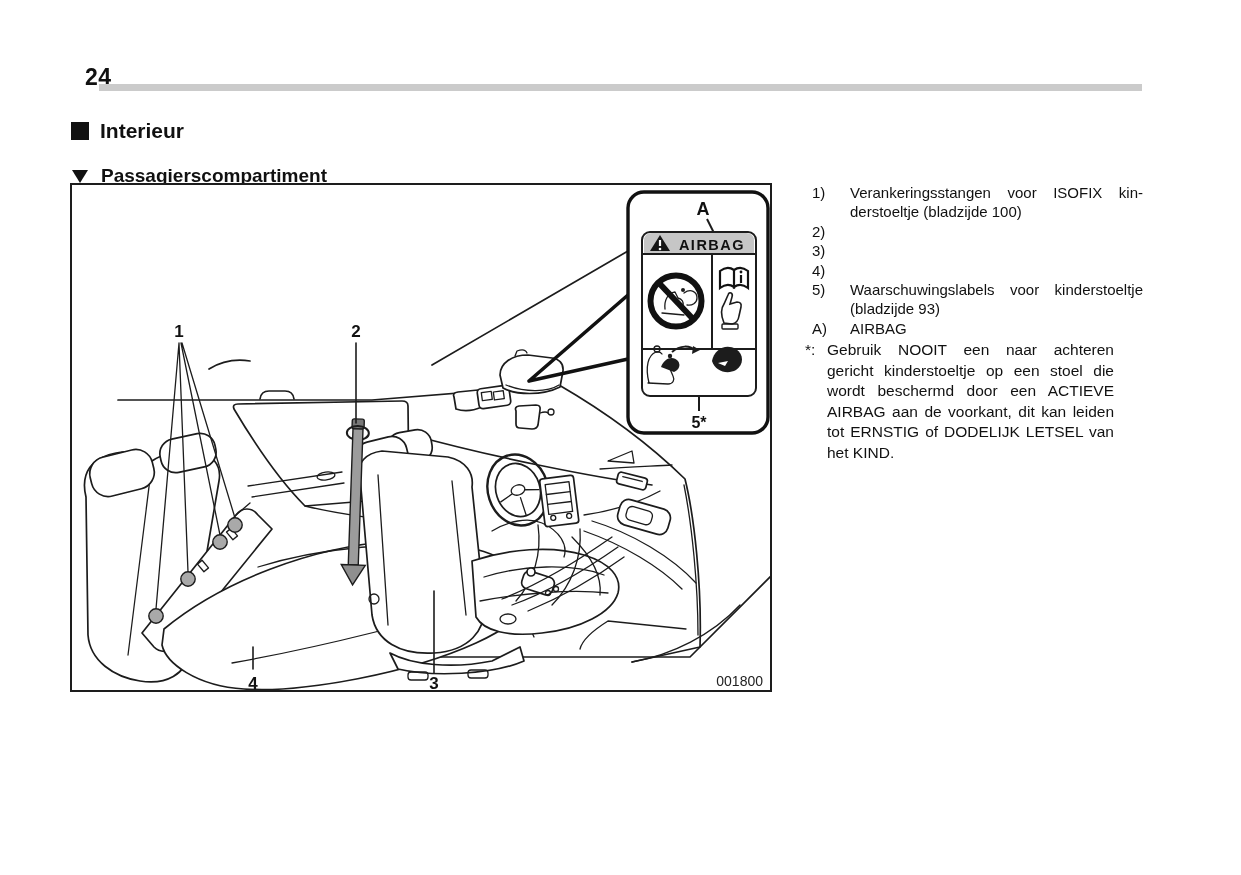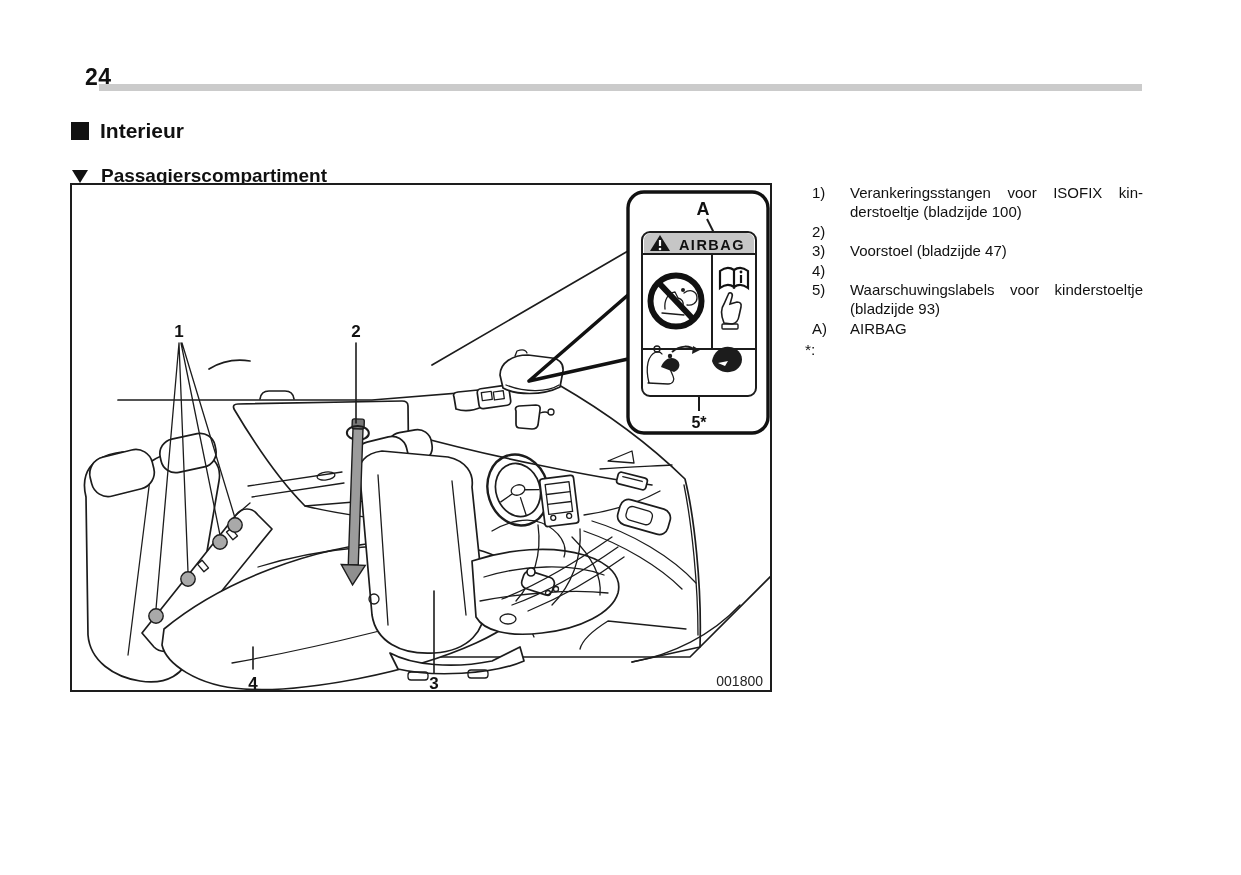--- a/index.html
+++ b/index.html
@@ -235,29 +235,29 @@
 <div class="legend">
   <div class="legend-item">
     <span class="li-num">1)</span>
     <span class="li-text">Verankeringsstangen voor ISOFIX kin­derstoeltje (bladzijde 100)</span>
   </div>
   <div class="legend-item">
     <span class="li-num">2)</span>
   </div>
   <div class="legend-item">
     <span class="li-num">3)</span>
-    <span class="li-text">Voorstoel (bladzijde 47)</span>
   </div>
   <div class="legend-item">
     <span class="li-num">4)</span>
   </div>
   <div class="legend-item">
     <span class="li-num">5)</span>
     <span class="li-text">Waarschuwingslabels voor kinderstoeltje (bladzijde 93)</span>
   </div>
   <div class="legend-item">
     <span class="li-num">A)</span>
     <span class="li-text">AIRBAG</span>
   </div>
   <div class="footnote">
     <span class="fn-marker">*:</span>
+    <span class="fn-text">Gebruik NOOIT een naar achteren gericht kinderstoeltje op een stoel die wordt beschermd door een ACTIEVE AIRBAG aan de voorkant, dit kan leiden tot ERNSTIG of DODELIJK LETSEL van het KIND.</span>
   </div>
 </div>
 
 </body></html>

